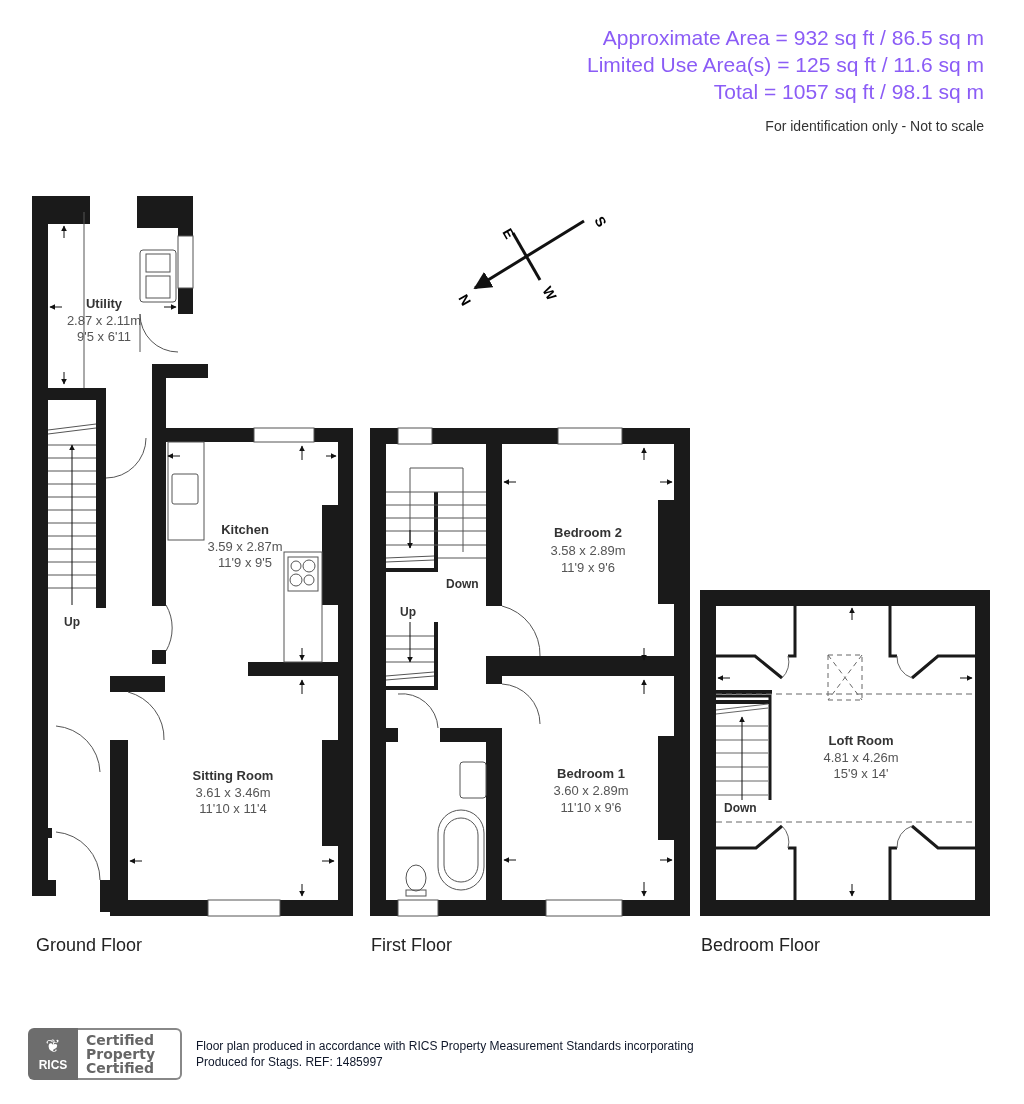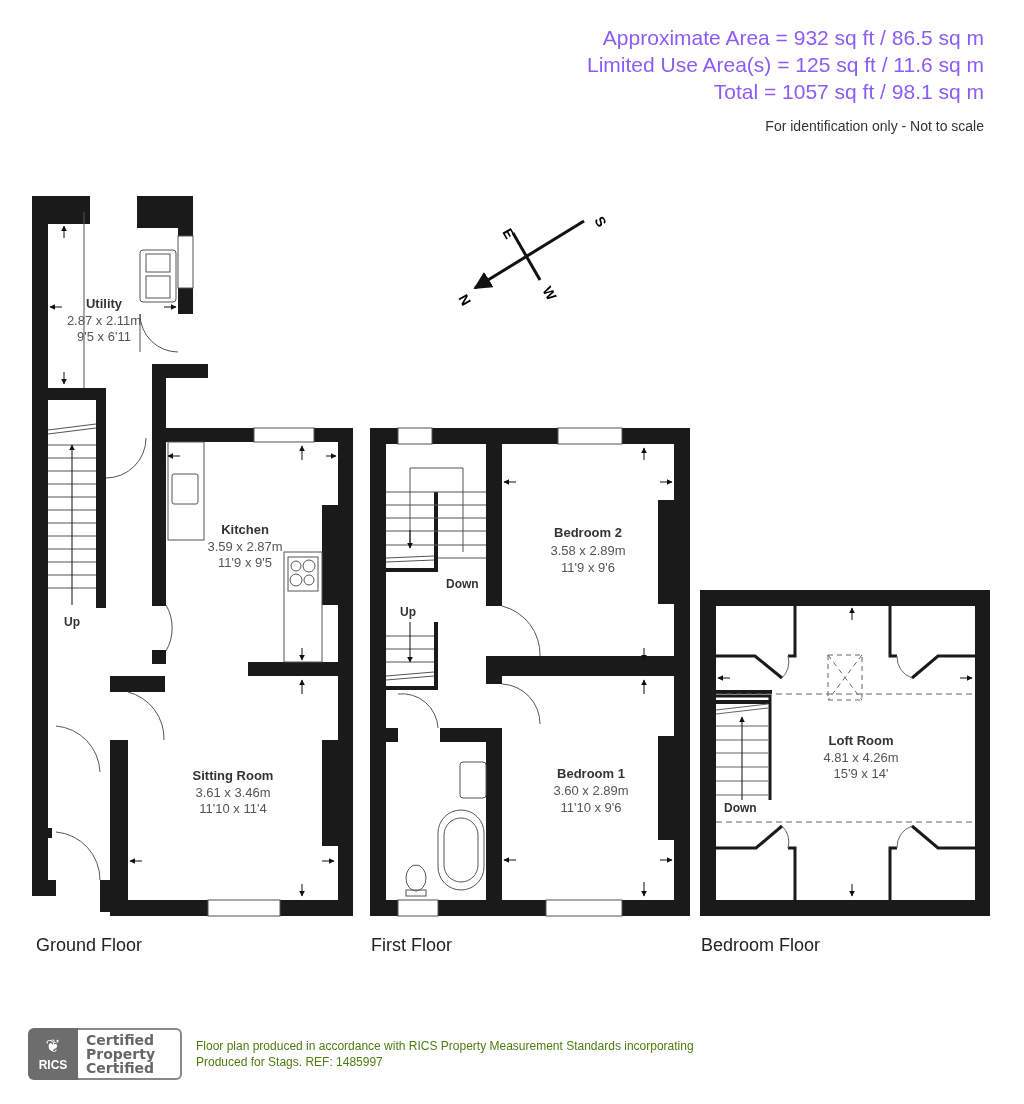--- a/index.html
+++ b/index.html
@@ -15,21 +15,21 @@
   .floor-label { position: absolute; top: 935px; font-size: 18px; font-weight: normal; color: #222; }
   .footer { position: absolute; left: 28px; top: 1028px; display: flex; align-items: center; }
   .rics-badge { display: flex; align-items: stretch; height: 52px; }
   .rics-logo { width: 50px; background: #6d6d6d; color: #fff; border-radius: 6px 0 0 6px;
                display: flex; flex-direction: column; align-items: center; justify-content: center;
                font-weight: bold; font-size: 12px; }
   .rics-emblem { font-size: 18px; line-height: 18px; margin-bottom: 3px; }
   .rics-cert { border: 2px solid #888; border-left: none; border-radius: 0 6px 6px 0; width: 104px;
                padding: 2px 8px; box-sizing: border-box; display: flex; flex-direction: column; justify-content: center;
                color: #666; font-weight: bold; font-size: 14px; line-height: 14px; font-family: "DejaVu Sans", sans-serif; }
-  .footer-text { margin-left: 14px; font-size: 12px; line-height: 16px; color: #4d7c0f; }
+  .footer-text { margin-left: 14px; font-size: 12px; line-height: 16px; color: #0f172a; }
 </style>
 </head>
 <body>
 
 <div class="area-block">
   <div class="area-line">Approximate Area = 932 sq ft / 86.5 sq m</div>
   <div class="area-line">Limited Use Area(s) = 125 sq ft / 11.6 sq m</div>
   <div class="area-line">Total = 1057 sq ft / 98.1 sq m</div>
   <div class="area-note">For identification only - Not to scale</div>
 </div>

